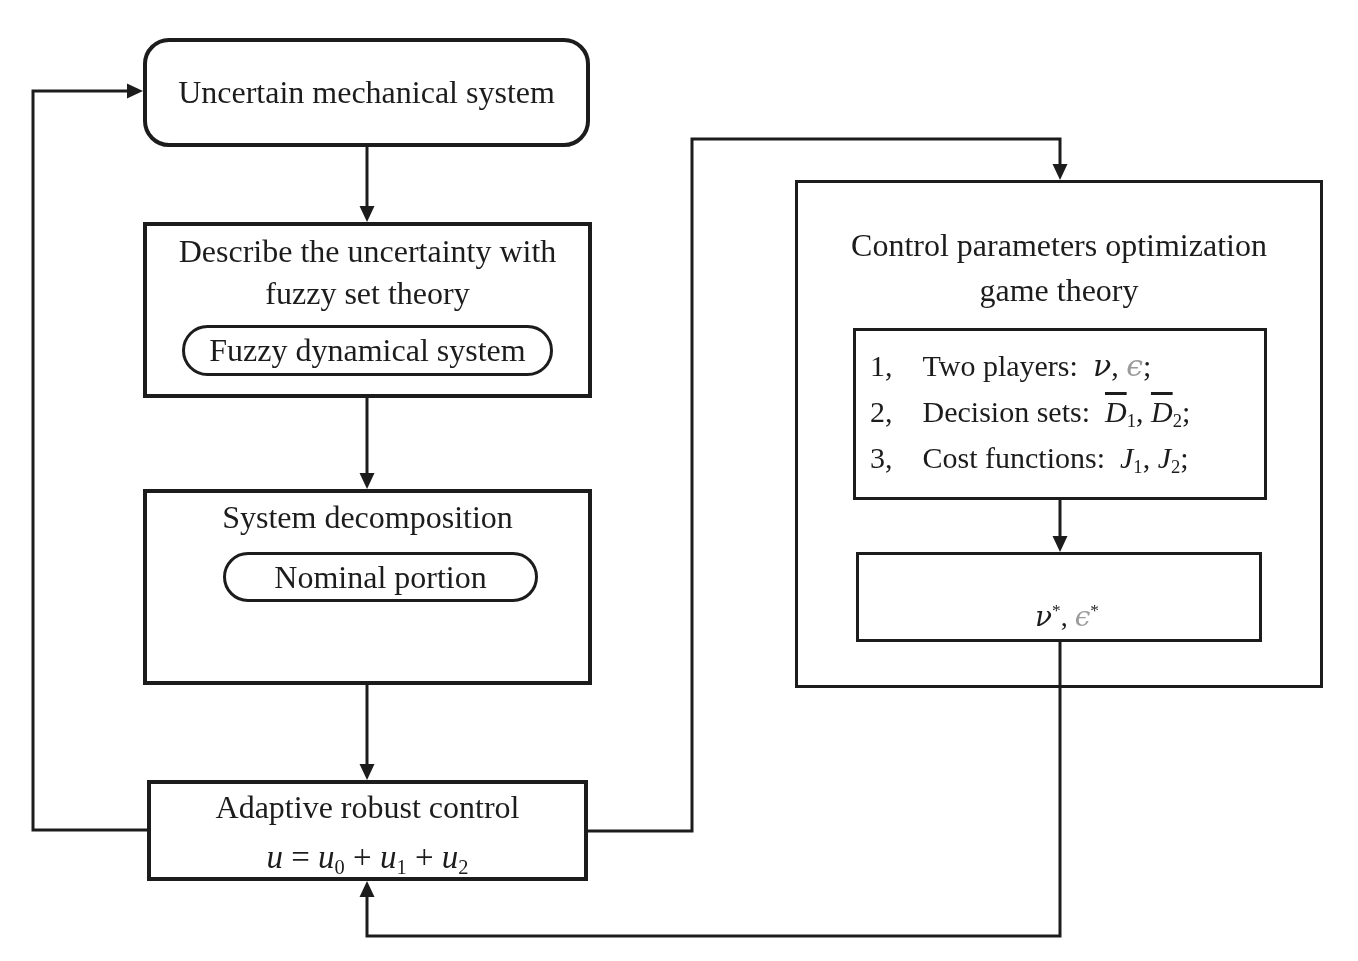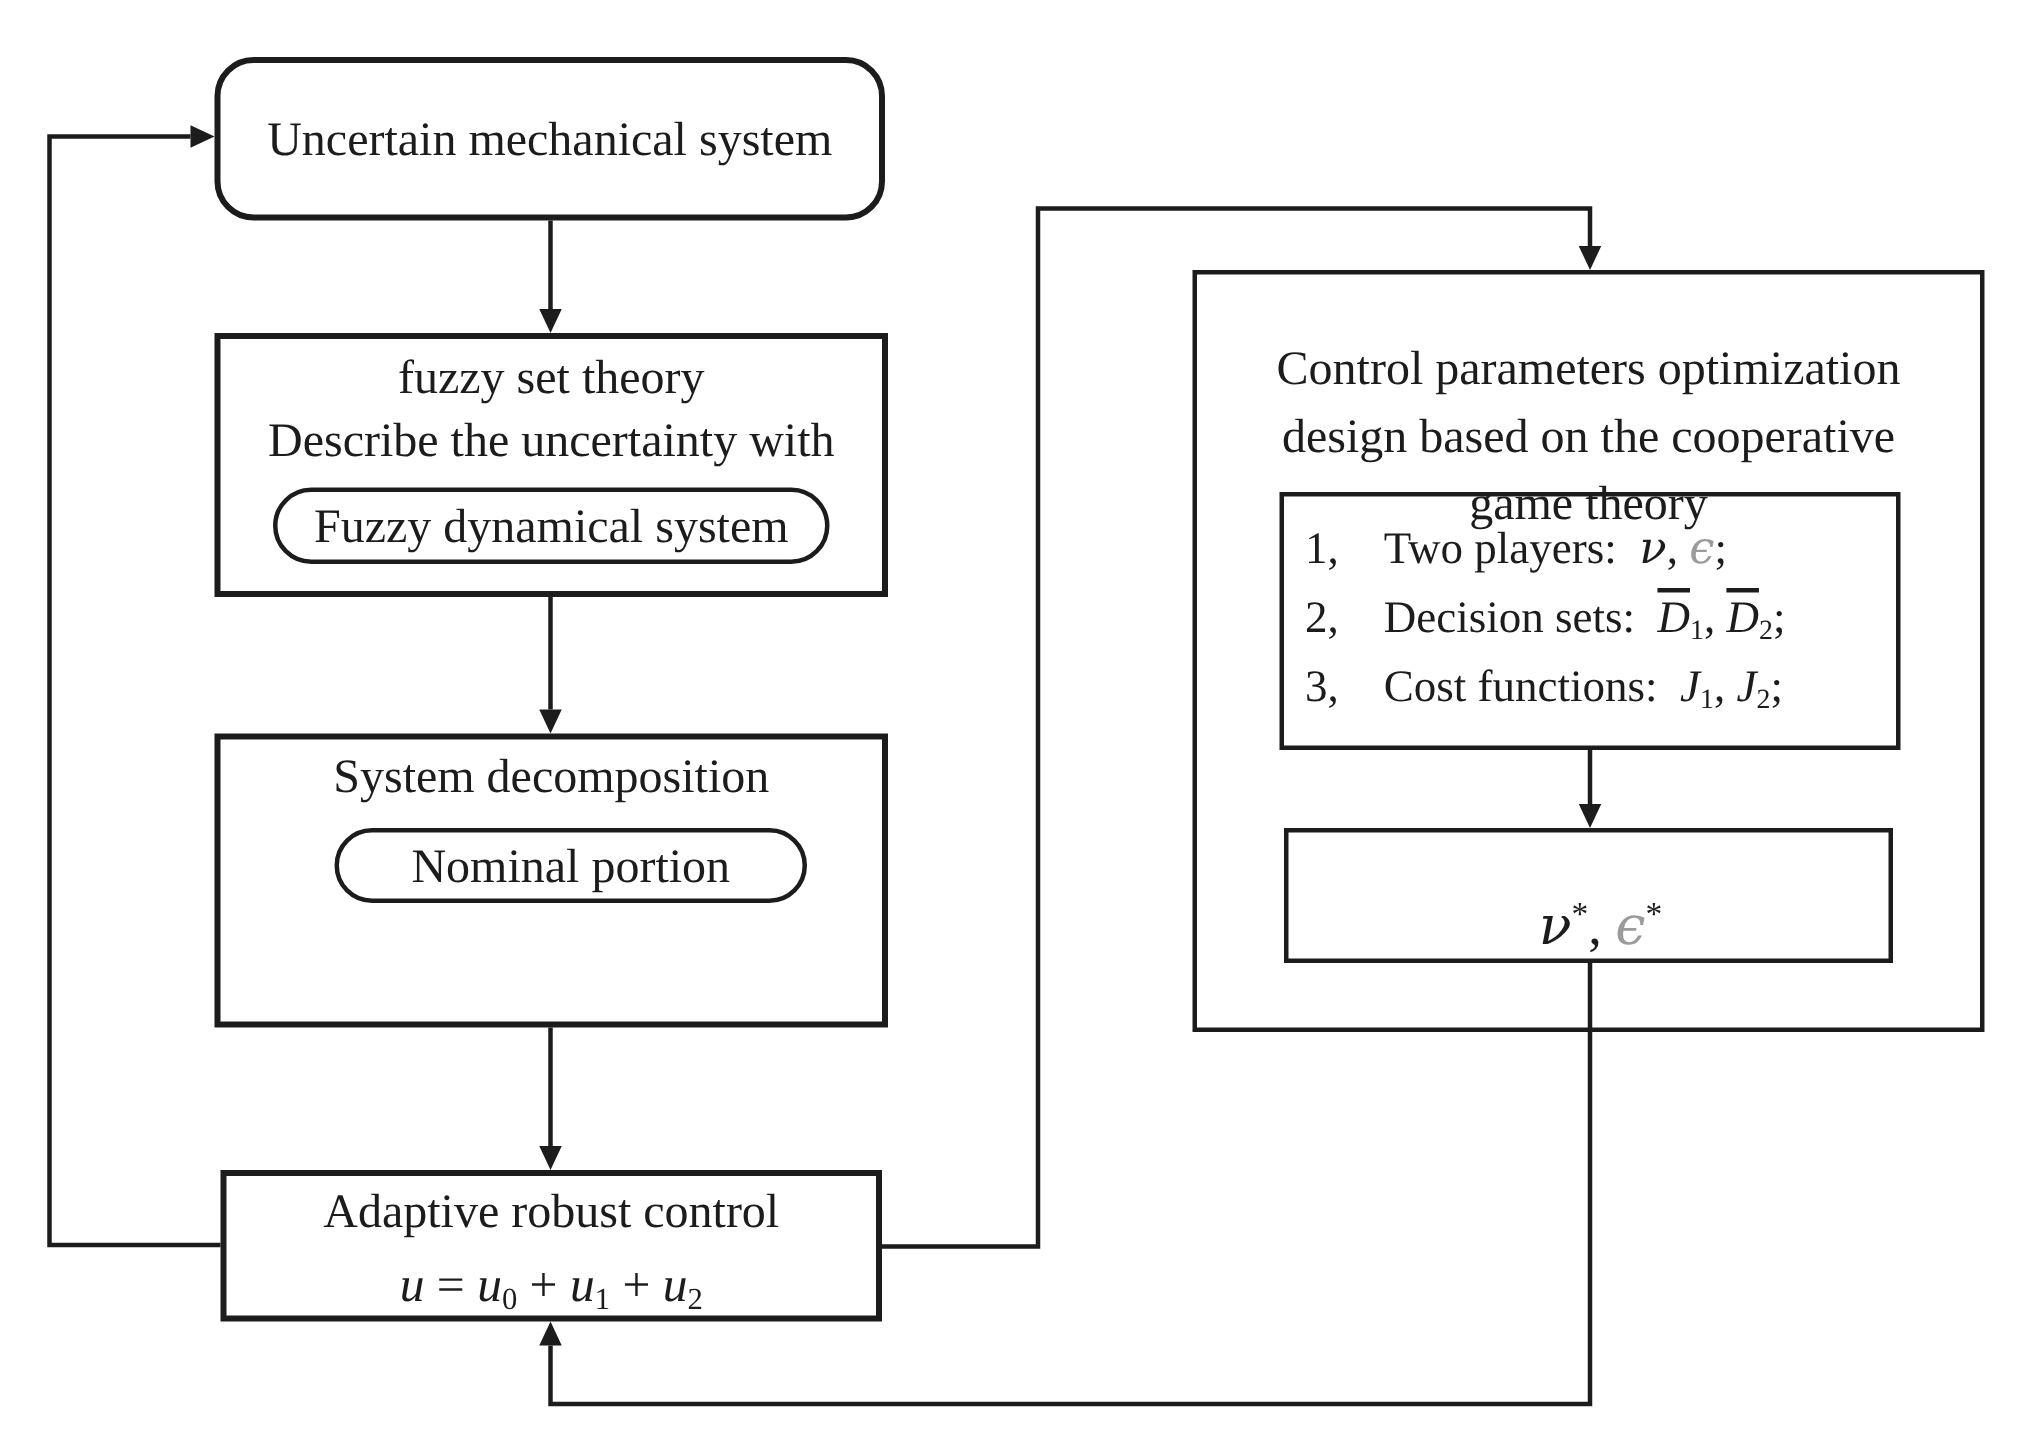--- a/index.html
+++ b/index.html
@@ -18,21 +18,21 @@
   }
   .connectors{position:absolute;left:0;top:0;width:1358px;height:961px;z-index:0;}
   .connectors path{stroke:var(--line);stroke-width:3;fill:none;}
   .connectors polygon{fill:var(--line);stroke:none;}
   .box{position:absolute;box-sizing:border-box;border:4px solid var(--line);background:transparent;z-index:1;}
   .box.thin{border-width:3px;}
   .txt{position:absolute;box-sizing:border-box;text-align:center;z-index:2;}
   .fs32{font-size:32px;}
   .fs30{font-size:30px;}
   .fs33{font-size:33px;}
-  .fs28{font-size:36px;padding-left:16px;}
+  .fs28{font-size:28px;padding-left:16px;}
   .vcenter{display:flex;align-items:center;justify-content:center;border-radius:26px;}
   .list-item{text-align:left;padding-left:17px;line-height:46px;white-space:nowrap;}
   .it{font-style:italic;}
   .over{text-decoration:overline;}
   .gray{color:var(--muted);}
   .greek{font-family:"DejaVu Serif","Liberation Serif",serif;}
   sub,sup{line-height:0;}
   sub{font-size:.62em;vertical-align:-0.28em;}
   sup{font-size:.62em;vertical-align:0.55em;}
 </style>
@@ -63,41 +63,40 @@
     <path d="M1060 642 V936 H367 V897"></path>
     <polygon points="359.5,897 374.5,897 367,881"></polygon>
   </svg>
 
   <div class="box vcenter fs32" style="left:143px;top:38px;width:447px;height:109px;">
     <span>Uncertain mechanical system</span>
   </div>
 
   <div class="box" style="left:143px;top:222px;width:449px;height:176px;"></div>
   <div class="txt fs32" style="left:143px;top:230px;width:449px;line-height:42px;">
+    <div>Describe the uncertainty with</div>
     <div>fuzzy set theory</div>
-    <div>Describe the uncertainty with</div>
   </div>
   <div class="box thin vcenter fs32" style="left:182px;top:325px;width:371px;height:51px;">
     <span>Fuzzy dynamical system</span>
   </div>
 
   <div class="box" style="left:143px;top:489px;width:449px;height:196px;"></div>
   <div class="txt fs32" style="left:143px;top:497px;width:449px;line-height:40px;">System decomposition</div>
   <div class="box thin vcenter fs32" style="left:223px;top:552px;width:315px;height:50px;">
     <span>Nominal portion</span>
   </div>
 
   <div class="box" style="left:147px;top:780px;width:441px;height:101px;"></div>
   <div class="txt fs32" style="left:147px;top:788px;width:441px;line-height:38px;">Adaptive robust control</div>
   <div class="txt fs33" style="left:147px;top:836px;width:441px;line-height:42px;"><span class="it">u</span><span> = </span><span class="it">u</span><sub>0</sub><span> + </span><span class="it">u</span><sub>1</sub><span> + </span><span class="it">u</span><sub>2</sub></div>
 
   <div class="box thin" style="left:795px;top:180px;width:528px;height:508px;"></div>
   <div class="txt fs32" style="left:795px;top:192px;width:528px;line-height:45px;margin-top:31px;">
     <div>Control parameters optimization</div>
-    <div>design based on the cooperative</div>
     <div>game theory</div>
   </div>
 
   <div class="box thin" style="left:853px;top:328px;width:414px;height:172px;"></div>
   <div class="txt fs30" style="left:853px;top:343px;width:414px;text-align:left;">
     <div class="list-item"><span>1, </span><span>Two players: </span><span class="it greek">ν</span><span>, </span><span class="it gray greek">ϵ</span><span>;</span></div>
     <div class="list-item"><span>2, </span><span>Decision sets: </span><span class="it over">D</span><sub>1</sub><span>, </span><span class="it over">D</span><sub>2</sub><span>;</span></div>
     <div class="list-item"><span>3, </span><span>Cost functions: </span><span class="it">J</span><sub>1</sub><span>, </span><span class="it">J</span><sub>2</sub><span>;</span></div>
   </div>
 

